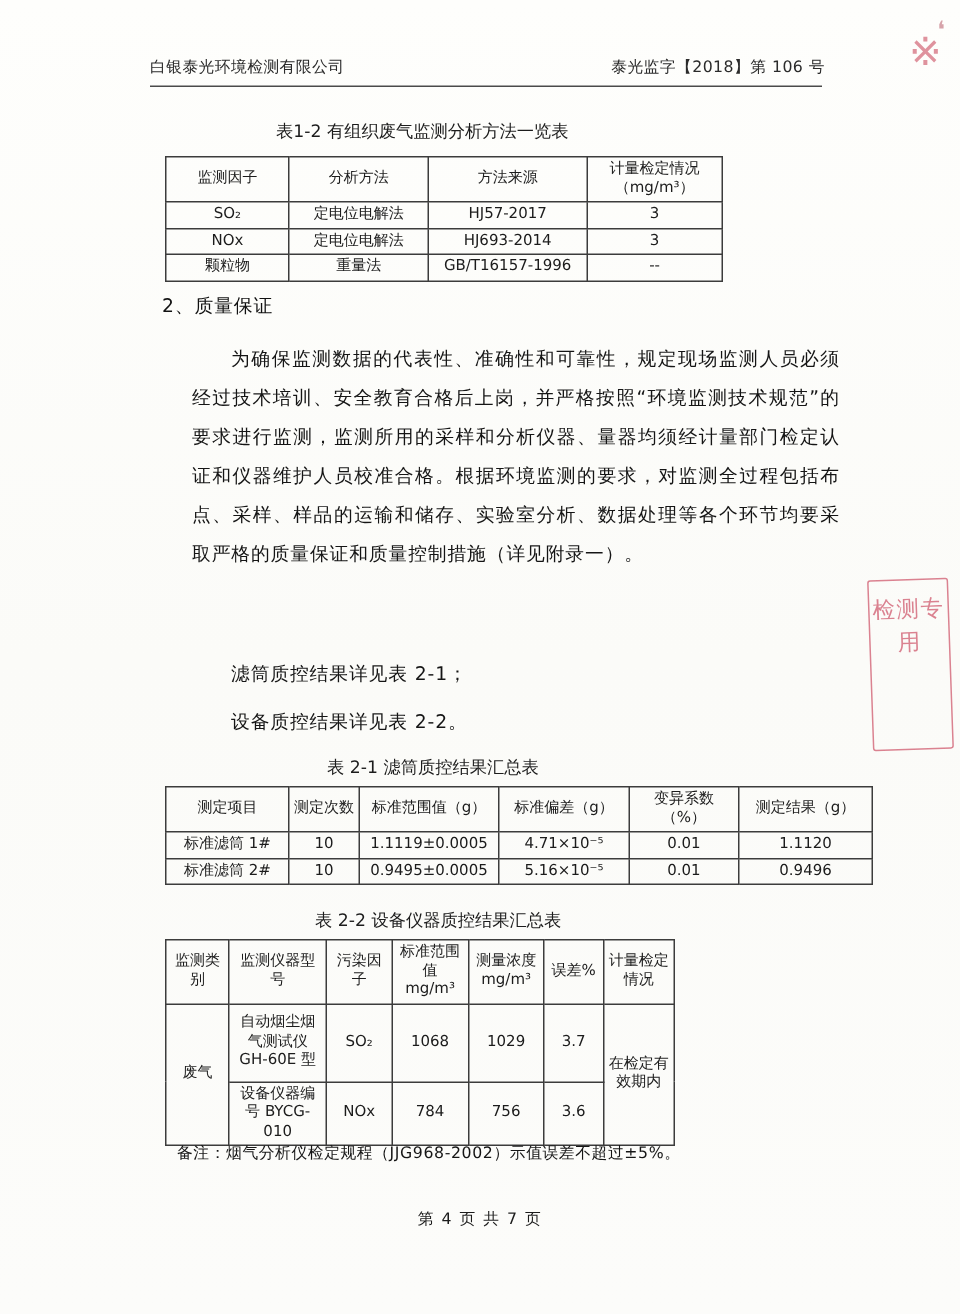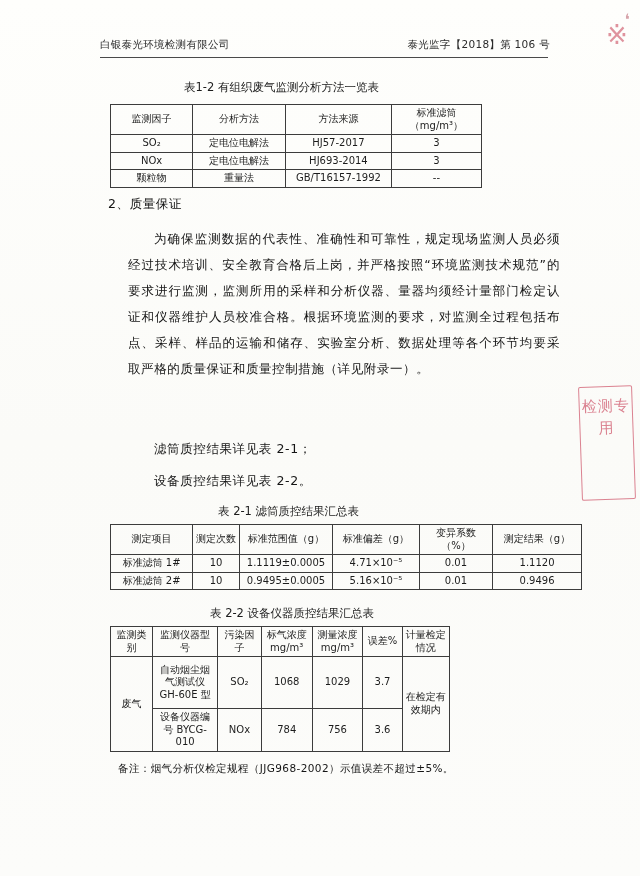--- a/index.html
+++ b/index.html
@@ -173,40 +173,40 @@
         <col style="width:96px">
           <col style="width:112px">
           <col style="width:116px">
           <col style="width:98px">
       </colgroup>
       <thead>
         <tr>
           <th>监测因子</th>
           <th>分析方法</th>
           <th>方法来源</th>
-          <th>标准滤筒（mg/m³）</th>
+          <th>计量检定情况（mg/m³）</th>
         </tr>
       </thead>
       <tbody>
         <tr>
           <td>SO₂</td>
           <td>定电位电解法</td>
           <td>HJ57-2017</td>
           <td>3</td>
         </tr>
         <tr>
           <td>NOx</td>
           <td>定电位电解法</td>
           <td>HJ693-2014</td>
           <td>3</td>
         </tr>
         <tr>
           <td>颗粒物</td>
           <td>重量法</td>
-          <td>GB/T16157-1992</td>
+          <td>GB/T16157-1996</td>
           <td>--</td>
         </tr>
       </tbody>
     </table>
 
     <div class="sec-head" style="left:108px; top:196px;">2、质量保证</div>
 
     <div class="para" style="left:108px; top:226px; width:432px; text-indent:26px;">为确保监测数据的代表性、准确性和可靠性，规定现场监测人员必须经过技术培训、安全教育合格后上岗，并严格按照“环境监测技术规范”的要求进行监测，监测所用的采样和分析仪器、量器均须经计量部门检定认证和仪器维护人员校准合格。根据环境监测的要求，对监测全过程包括布点、采样、样品的运输和储存、实验室分析、数据处理等各个环节均要采取严格的质量保证和质量控制措施（详见附录一）。</div>
 
     <div class="para" style="left:108px; top:436px; width:432px; text-indent:26px;">滤筒质控结果详见表 2-1；</div>
@@ -261,21 +261,21 @@
           <col style="width:58px">
           <col style="width:58px">
           <col style="width:48px">
           <col style="width:66px">
       </colgroup>
       <thead>
         <tr>
           <th>监测类别</th>
           <th>监测仪器型号</th>
           <th>污染因子</th>
-          <th>标气浓度 mg/m³</th>
+          <th>标准范围值 mg/m³</th>
           <th>测量浓度 mg/m³</th>
           <th>误差%</th>
           <th>计量检定情况</th>
         </tr>
       </thead>
       <tbody>
         <tr style="height:52px;">
           <td rowspan="2">废气</td>
           <td>自动烟尘烟气测试仪 GH-60E 型</td>
           <td>SO₂</td>
@@ -289,18 +289,19 @@
           <td>NOx</td>
           <td>784</td>
           <td>756</td>
           <td>3.6</td>
         </tr>
       </tbody>
     </table>
 
     <div class="note" style="left:118px; top:762px;">备注：烟气分析仪检定规程（JJG968-2002）示值误差不超过±5%。</div>
 
+    <div class="footer" style="top:806px;">第 4 页 共 7 页</div>
 
     <div class="stamp">检测专用</div>
     <div class="stamp-mark">※</div>
     <div class="corner-mark">❛</div>
   </div>
 </div>
 
 </body></html>

